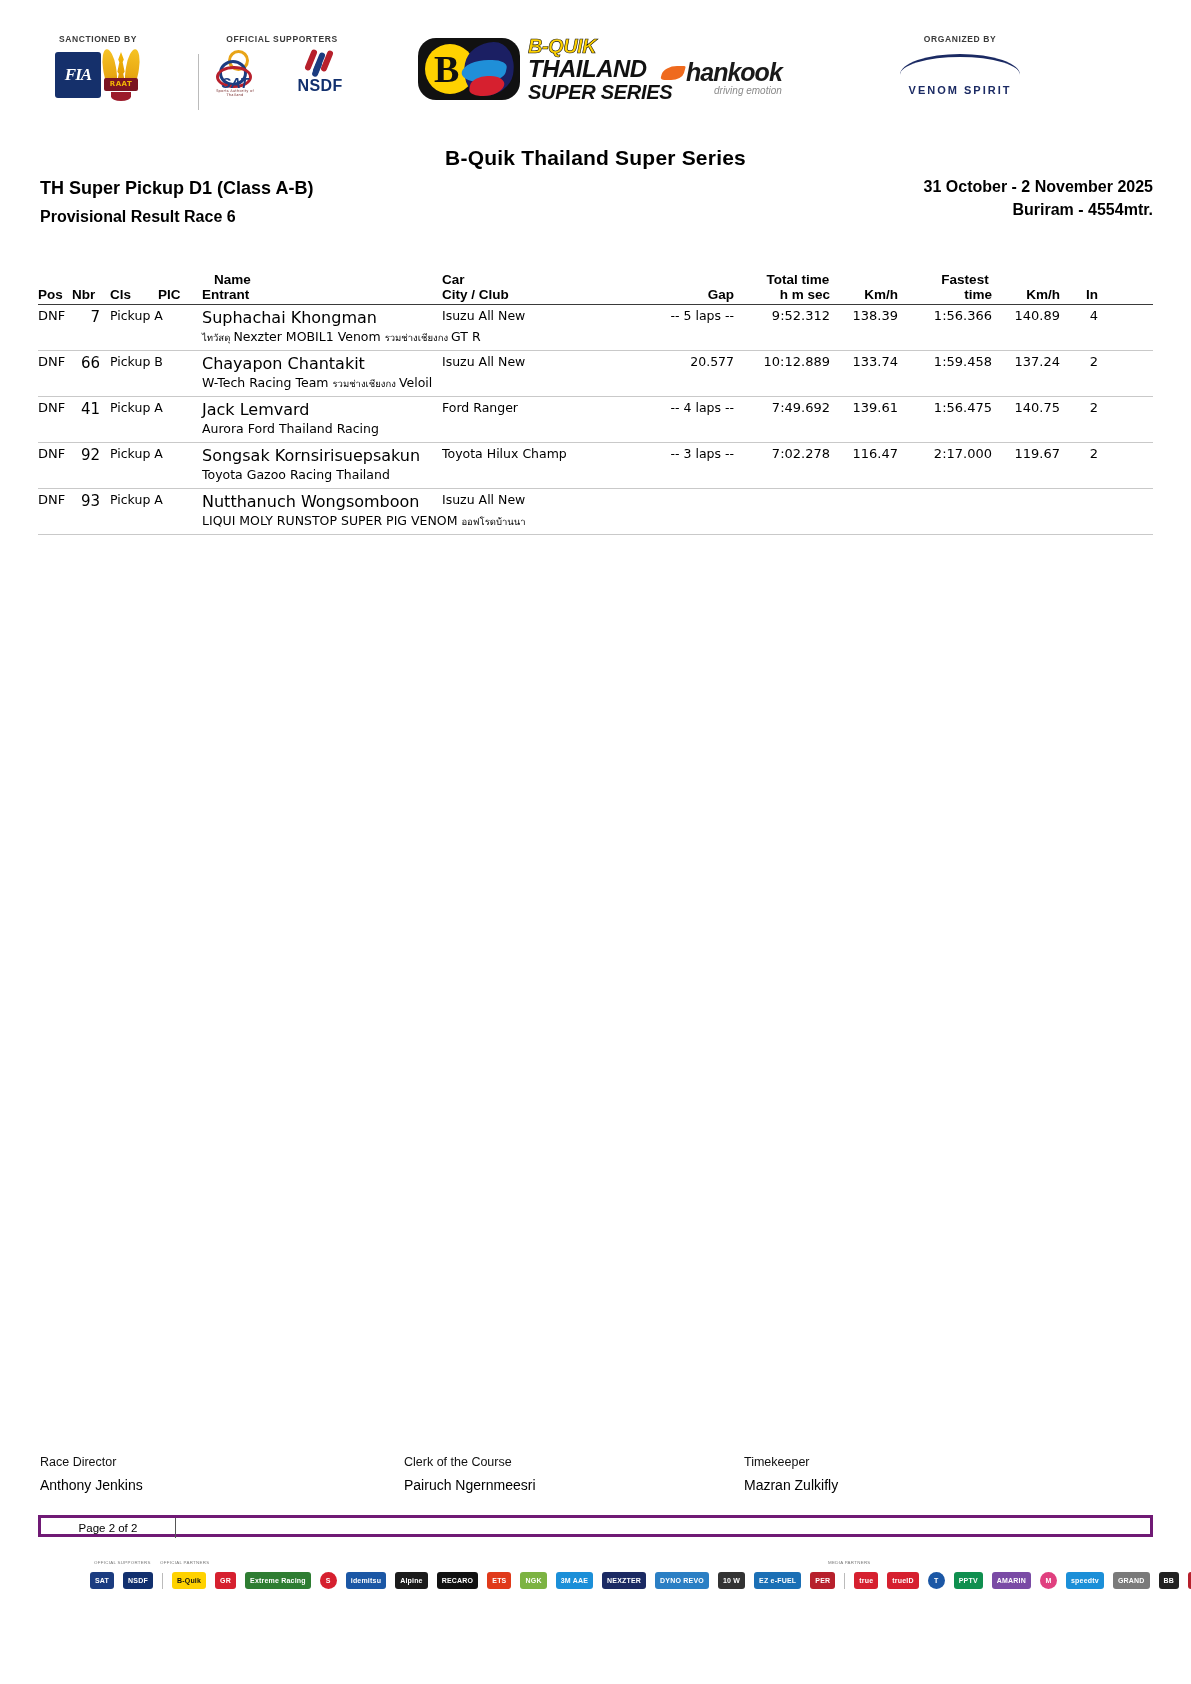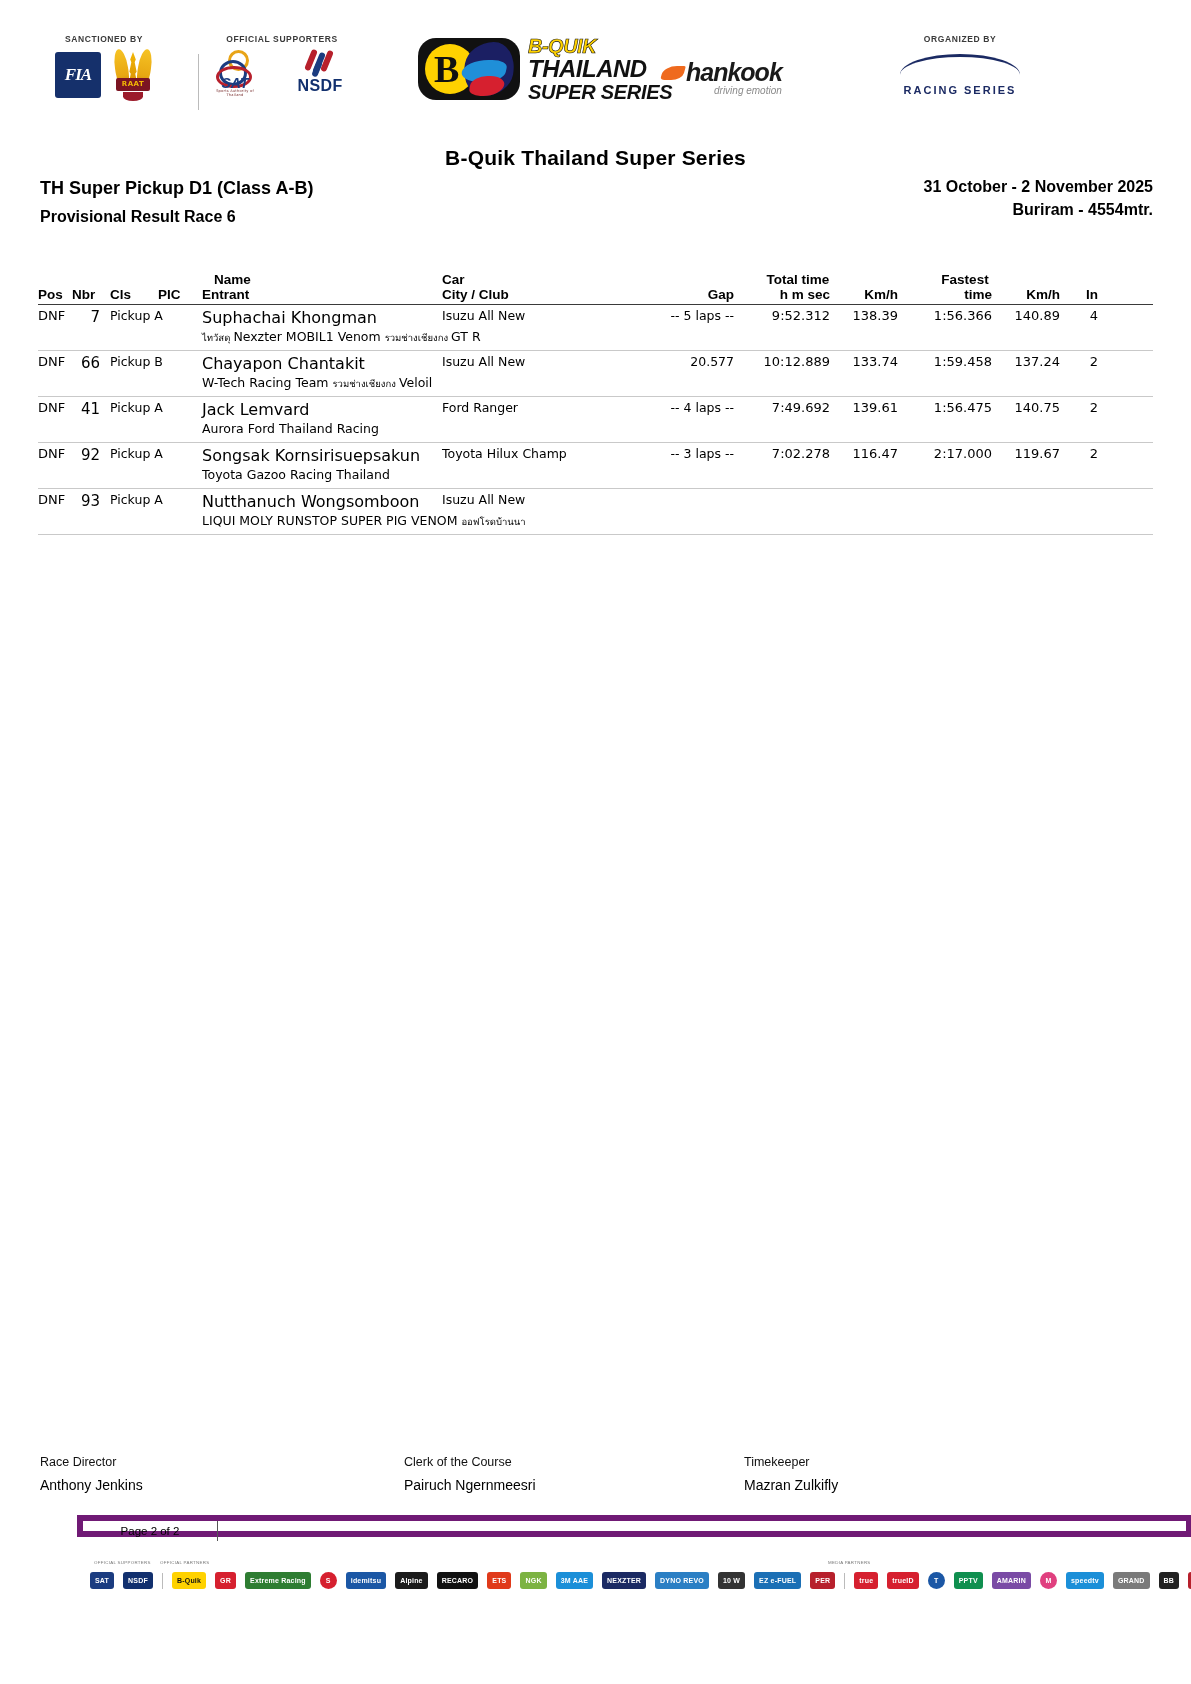--- a/index.html
+++ b/index.html
@@ -29,21 +29,21 @@
   .logo-block{ position:absolute; text-align:center; }
   .logo-caption{
     font-size:8.5px;
     letter-spacing:0.6px;
     font-weight:600;
     color:#3a3a3a;
     font-family:"Liberation Sans",sans-serif;
     white-space:nowrap;
     margin-bottom:5px;
   }
-  .logo-row{ display:flex; align-items:center; justify-content:center; gap:12px; }
+  .logo-row{ display:flex; align-items:center; justify-content:center; }
 
   
   .fia{
     width:46px;height:46px;background:#15306b;border-radius:3px;
     display:flex;align-items:center;justify-content:center;
   }
   .fia-inner{
     color:#fff;font-style:italic;font-weight:bold;font-size:17px;
     font-family:"Liberation Serif",serif;letter-spacing:-1px;
   }
@@ -285,21 +285,21 @@
   .signs{ position:absolute;left:38px;top:1455px;width:1115px;height:48px; }
   .sign-col{ position:absolute;font-family:"Liberation Sans",sans-serif; }
   .sign-role{ font-size:12.5px;color:#111; }
   .sign-name{ font-size:14px;margin-top:8px; }
   .sc1{ left:2px; }
   .sc2{ left:366px; }
   .sc3{ left:706px; }
 
   .pagebar{
     position:absolute;left:38px;top:1515px;width:1115px;height:22px;
-    border:6px solid #701a75;box-sizing:border-box;margin-left:39px;
+    border:3px solid #701a75;box-sizing:border-box;
   }
   .pagebar .pcell{
     position:absolute;top:0;height:20px;line-height:20px;font-size:11.5px;
     font-family:"Liberation Sans",sans-serif;
   }
   .pagebar .pnum{ left:0;width:134px;text-align:center;border-right:1px solid #555;height:20px; }
   .pagebar .pnote{ left:140px;width:960px;text-align:center; }
 
   
   .sponsors{
@@ -378,21 +378,21 @@
 
     <div class="hankook" style="position:absolute;left:662px;top:32px;">
       <span class="flame"></span><span class="hk">hankook</span>
       <div class="tag">driving emotion</div>
     </div>
 
     <div class="logo-block" style="left:900px;top:8px;">
       <div class="logo-caption">ORGANIZED BY</div>
       <div class="rspirit" style="margin-top:8px;">
         <div class="car"></div>
-        <div class="word">RACING SERIES</div>
+        <div class="word">VENOM SPIRIT</div>
       </div>
     </div>
   </div>
 
   <div class="doc-title">B-Quik Thailand Super Series</div>
   <div class="cat-title">TH Super Pickup D1 (Class A-B)</div>
   <div class="race-title">Provisional Result Race 6</div>
   <div class="event-date">31 October - 2 November 2025</div>
   <div class="event-venue" style="position:absolute;right:38px;top:201px;text-align:right;font-size:16px;font-weight:bold;font-family:'Liberation Sans',sans-serif;">Buriram - 4554mtr.</div>
 

